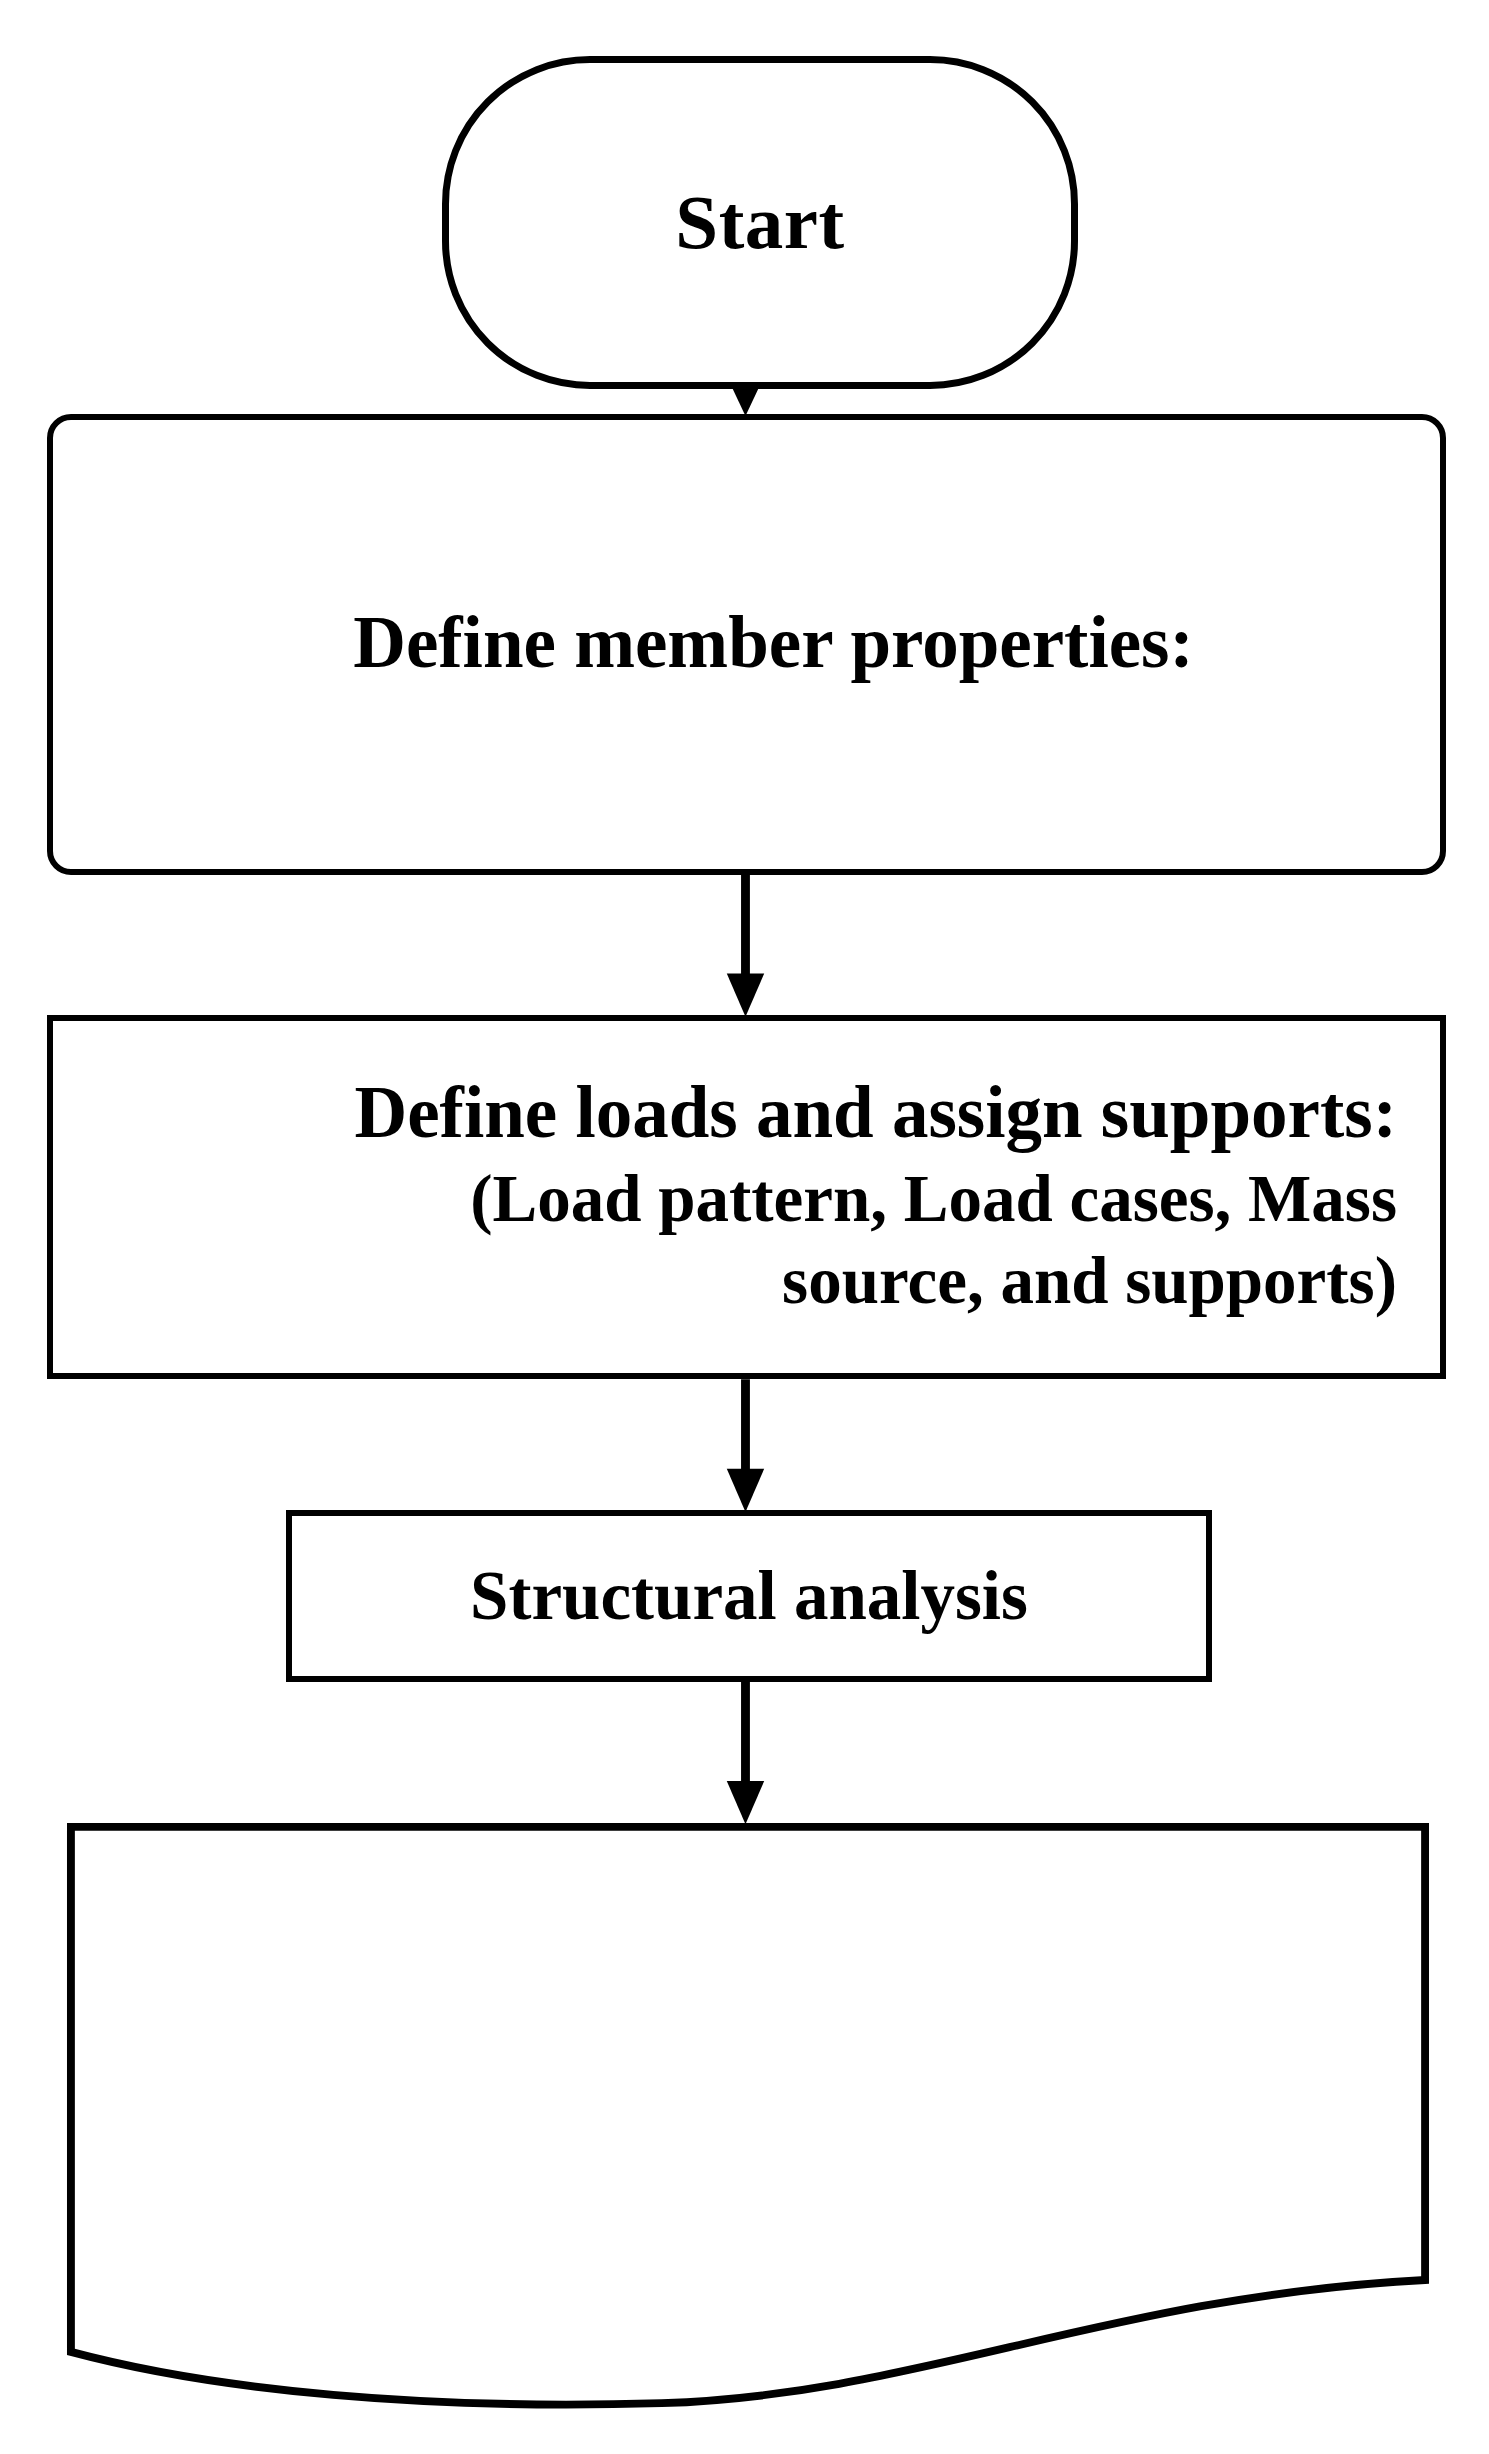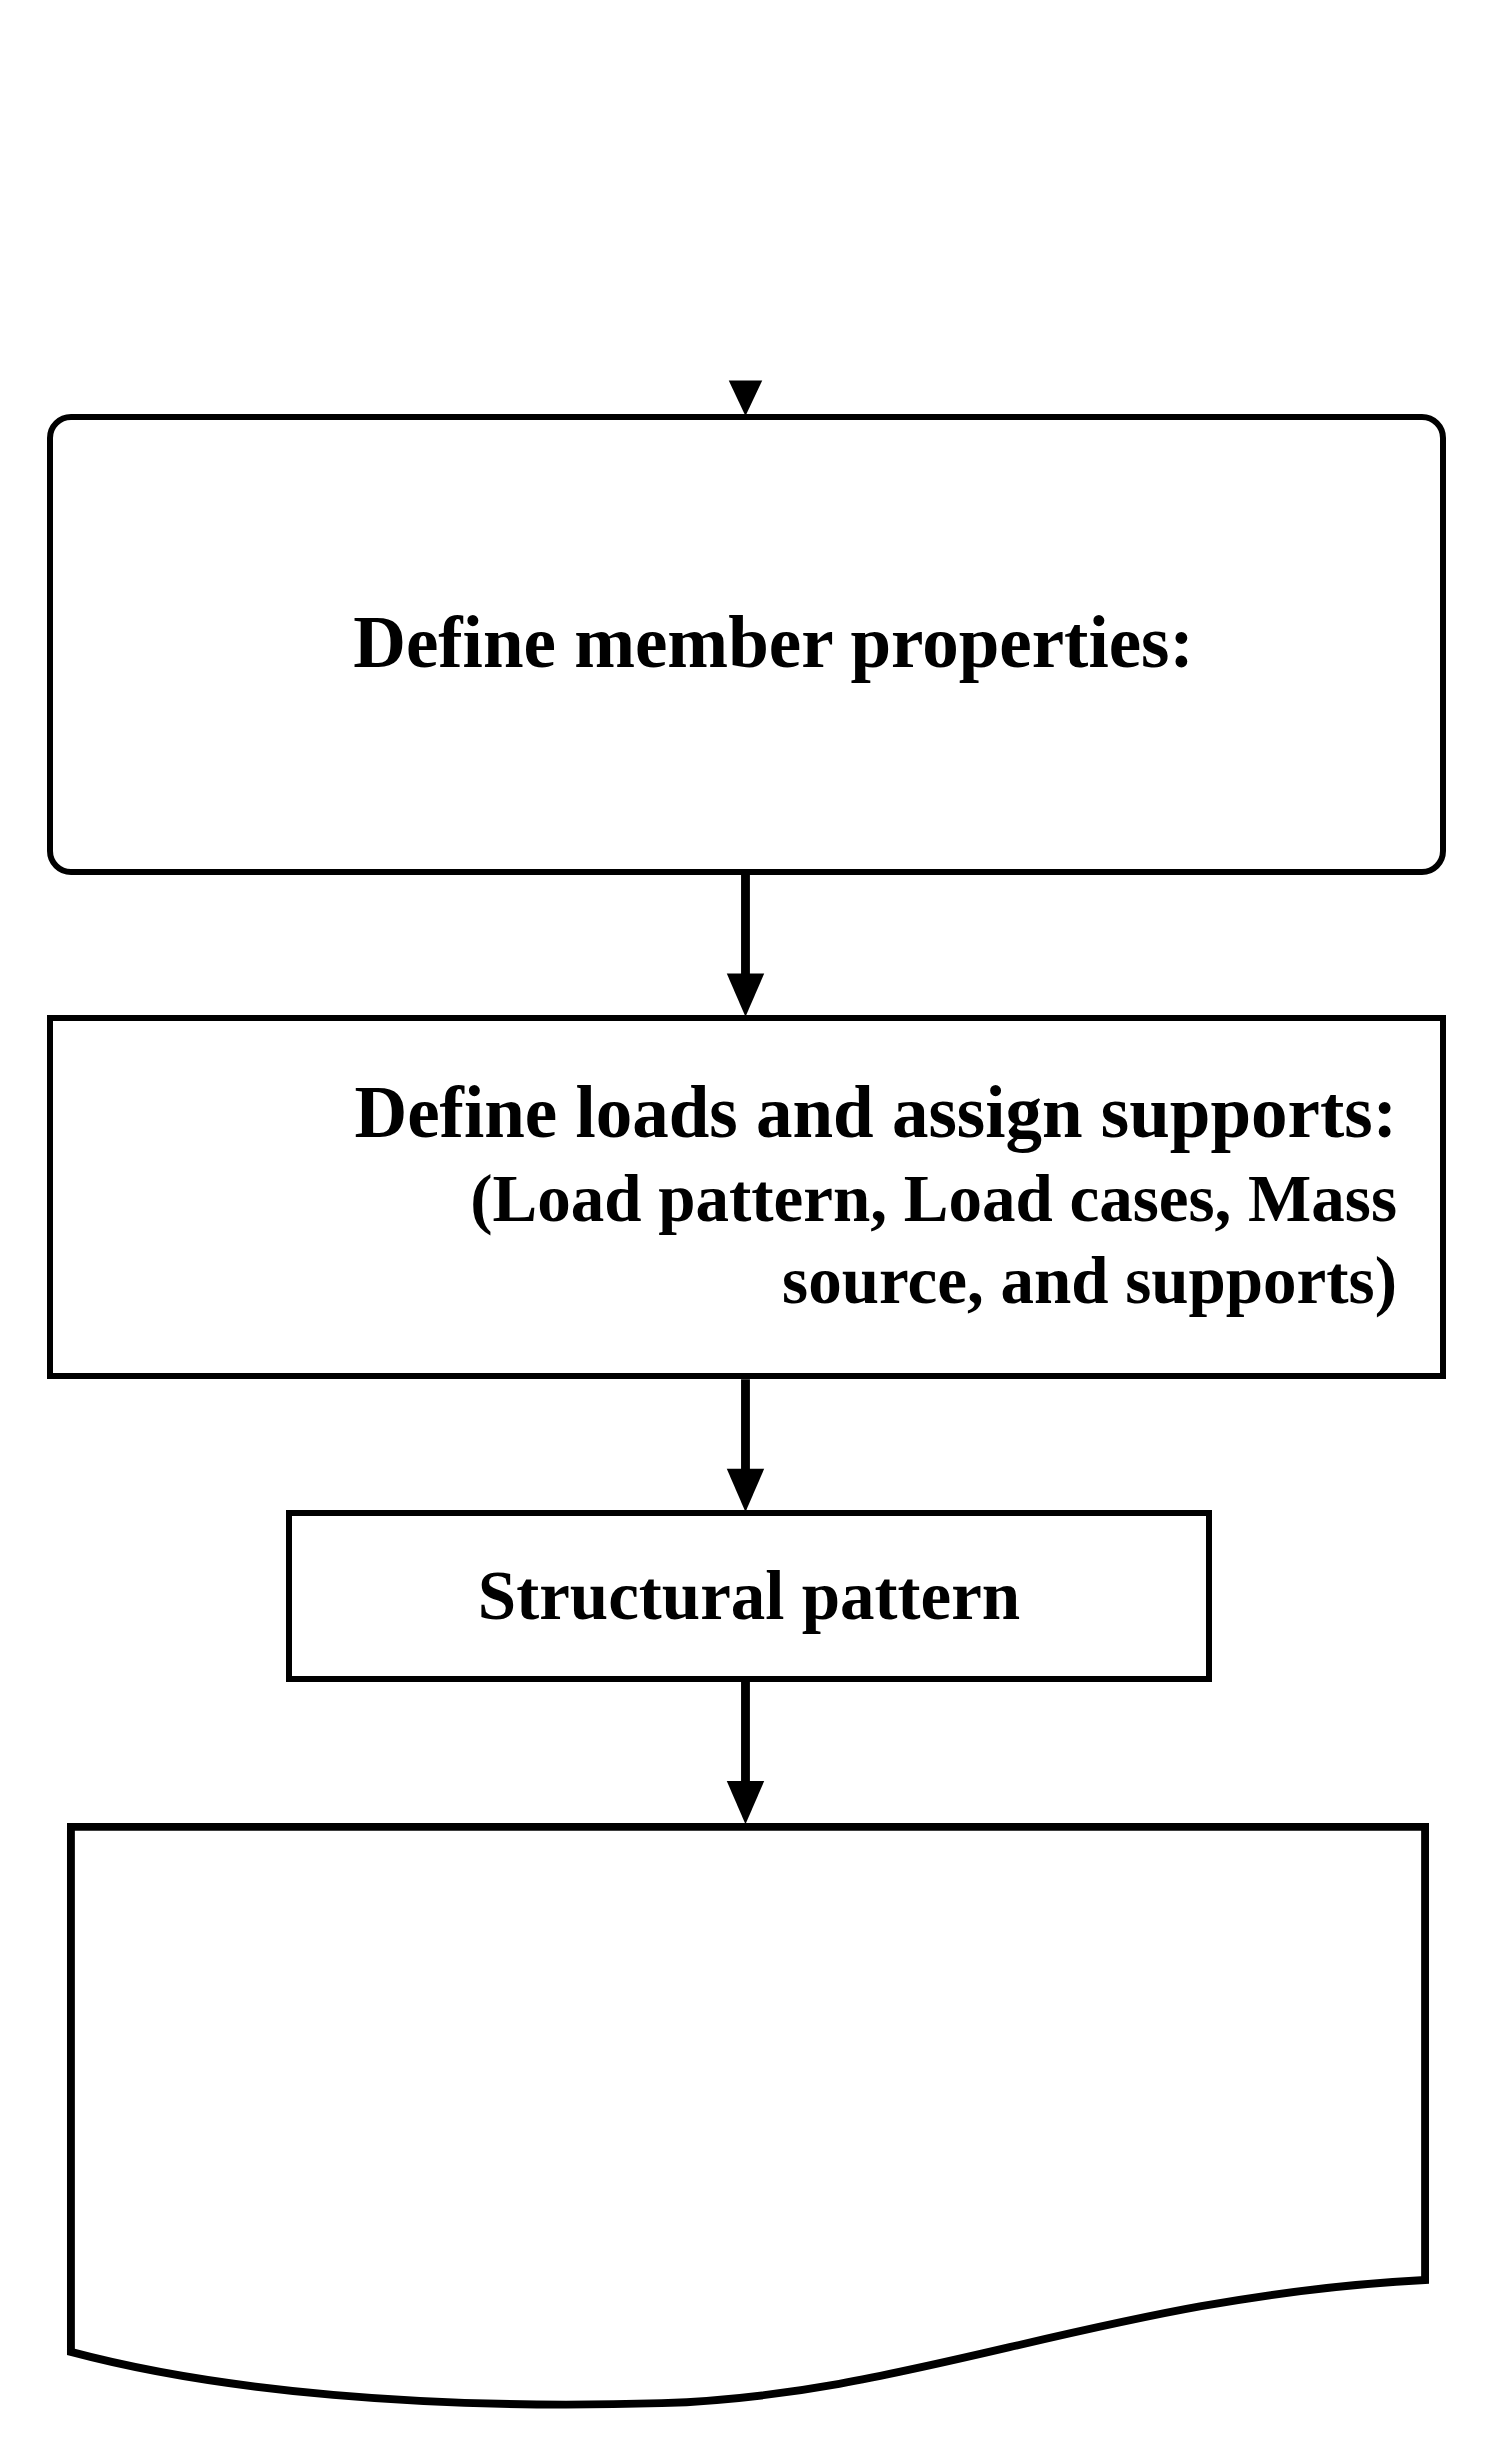--- a/index.html
+++ b/index.html
@@ -166,33 +166,36 @@
       <line x1="757" y1="1400" x2="757" y2="1503" stroke="#000000" stroke-width="9"></line>
       <polygon points="757,1535 738,1491 776,1491" fill="#000000"></polygon>
     </g>
 
     <g>
       <line x1="757" y1="1707" x2="757" y2="1820" stroke="#000000" stroke-width="9"></line>
       <polygon points="757,1852 738,1808 776,1808" fill="#000000"></polygon>
     </g>
   </svg>
 
+  <div class="node node-terminator">
+    <div class="line-head">Start</div>
+  </div>
 
   <div class="node node-rect node-define-members">
     <div class="line-head">Define member properties:</div>
   </div>
 
   <div class="node node-rect node-define-loads">
     <div class="line-head">Define loads and assign supports:</div>
     <div class="line-body">(Load pattern, Load cases, Mass</div>
     <div class="line-body">source, and supports)</div>
   </div>
 
   <div class="node node-rect node-structural">
-    <div class="line-head">Structural pattern</div>
+    <div class="line-head">Structural analysis</div>
   </div>
 
   <div class="node node-document">
 
     <svg class="doc-shape" viewBox="0 0 1385 600" preserveAspectRatio="none">
       <path d="M 5 5 L 1380 5 L 1380 465 C 1055 482, 865 582, 605 590 C 365 597, 155 578, 5 538 Z" fill="#ffffff" stroke="#000000" stroke-width="8" stroke-linejoin="miter"></path>
     </svg>
 
   </div>
 

